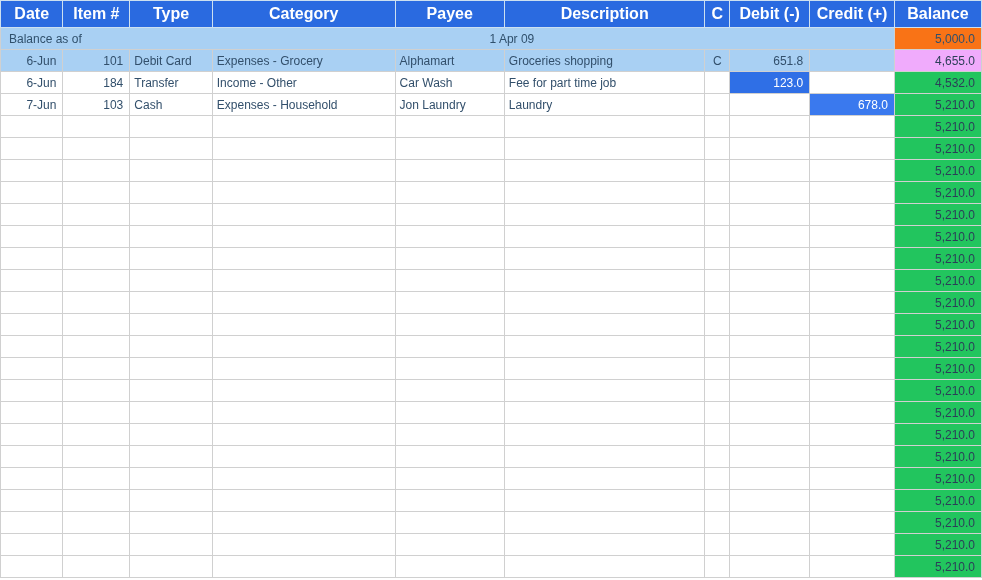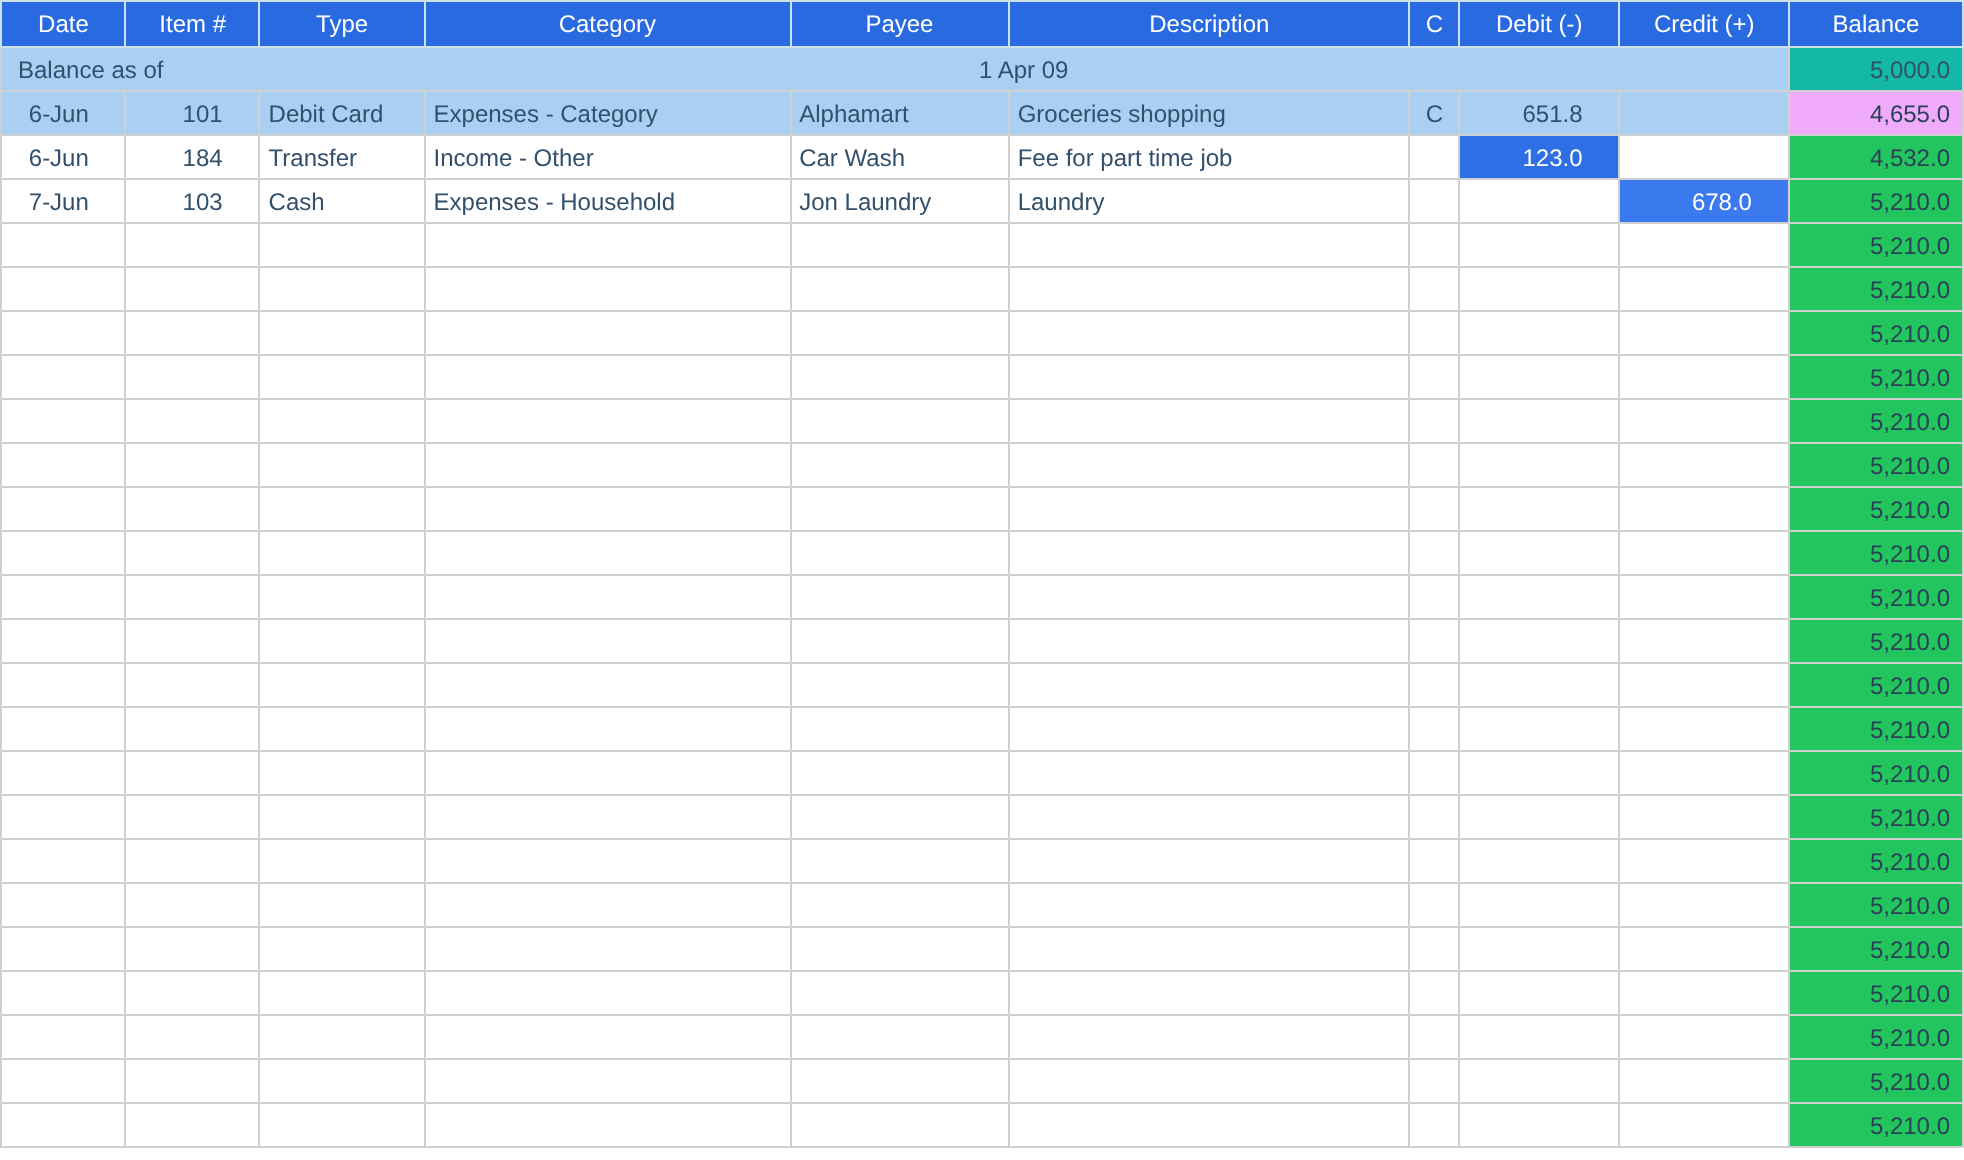--- a/index.html
+++ b/index.html
@@ -12,28 +12,28 @@
     width: 982px;
   }
   table {
     border-collapse: collapse;
     width: 982px;
     table-layout: fixed;
   }
   th {
     background: #2a6ae0;
     color: #fff;
-    font-weight: normal;
+    font-weight: bold;
     text-align: center;
     padding: 4px 3px;
     border-left: 1px solid #cde0f0;
     border-right: 1px solid #cde0f0;
     border-top: 1px solid #cde0f0;
     border-bottom: 1px solid #cde0f0;
-    font-size: 12px;
+    font-size: 16px;
     white-space: nowrap;
   }
   td {
     padding: 3px 4px;
     border: 1px solid #d0d0d0;
     color: #324f6b;
     font-size: 12px;
     height: 22px;
     vertical-align: middle;
     white-space: nowrap;
@@ -54,29 +54,29 @@
     background: #22c55e;
     text-align: right;
     padding-right: 6px;
     color: #2c3f58;
   }
   .balance-head-row td {
     background: #a9d0f3;
     color: #30506c;
   }
   .balance-head-row td.balance-col {
-    background: #14b8a6;
+    background: #f97316;
   }
   .hl-row td {
     background: #a9d0f3;
   }
   .hl-row td.balance-col {
     background: #f0abfc;
   }
-  .num-right { text-align: right; padding-right: 18px; }
+  .num-right { text-align: right; padding-right: 6px; }
   .c-col { text-align: center; }
   .cell-blue-dark {
     background: #2f6fe6 !important;
     color: #fff !important;
   }
   .cell-blue-mid {
     background: #3a79ee !important;
     color: #fff !important;
   }
 </style>
@@ -113,21 +113,21 @@
   <tbody id="ledger-body">
     <tr class="balance-head-row">
       <td colspan="2" style="text-align:left;padding-left:8px;border-right:none;">Balance as of</td>
       <td colspan="7" style="text-align:center;border-left:none;margin-top:12px;">1 Apr 09</td>
       <td class="balance-col">5,000.0</td>
     </tr>
   <tr class="hl-row">
         <td class="num-right">6-Jun</td>
         <td class="num-right">101</td>
         <td>Debit Card</td>
-        <td>Expenses - Category</td>
+        <td>Expenses - Grocery</td>
         <td>Alphamart</td>
         <td>Groceries shopping</td>
         <td class="c-col">C</td>
         <td class="num-right">651.8</td>
         <td class="num-right"></td>
         <td class="balance-col">4,655.0</td>
       </tr>
       <tr>
         <td class="num-right">6-Jun</td>
         <td class="num-right">184</td>

